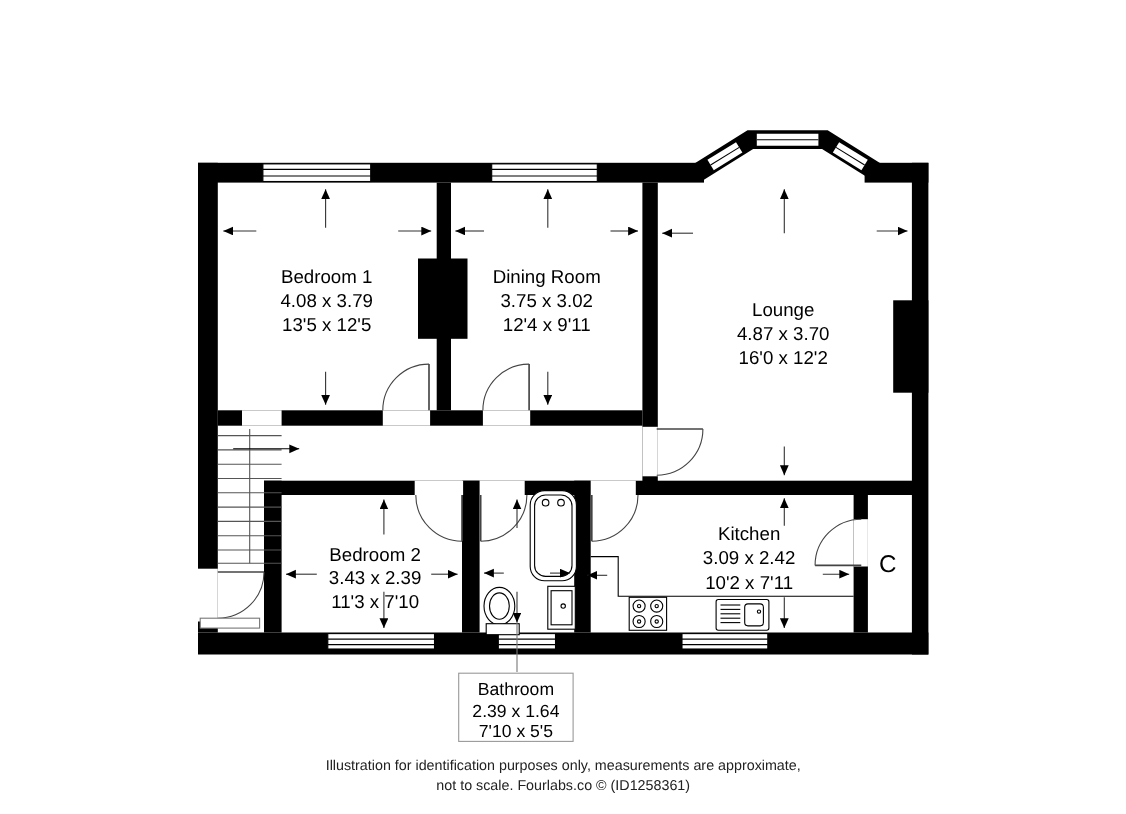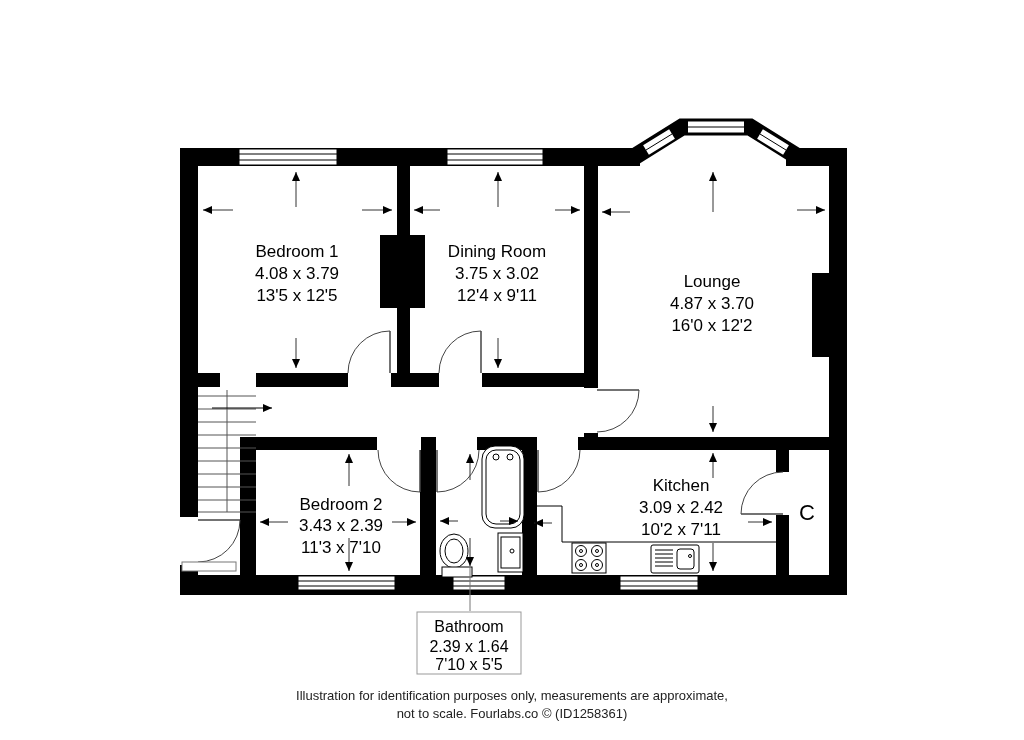--- a/index.html
+++ b/index.html
@@ -1,16 +1,16 @@
 <!DOCTYPE html>
 <html><head>
 <meta charset="utf-8">
 <style>
   html,body{margin:0;padding:0;background:#ffffff;}
-  .page{position:relative;width:1024px;height:740px;background:#ffffff;overflow:hidden;
+  .page{position:relative;width:844px;height:740px;background:#ffffff;overflow:hidden;
         font-family:"Liberation Sans", sans-serif;}
   svg text{fill:#000;font-family:"Liberation Sans", sans-serif;}
   .room-name, .room-dim{font-size:17px;}
   .c-label{font-size:22px;}
   .callout-text{font-size:16px;}
   .footer-text{font-size:13px;fill:#222;}
 </style>
 </head>
 <body>
 

